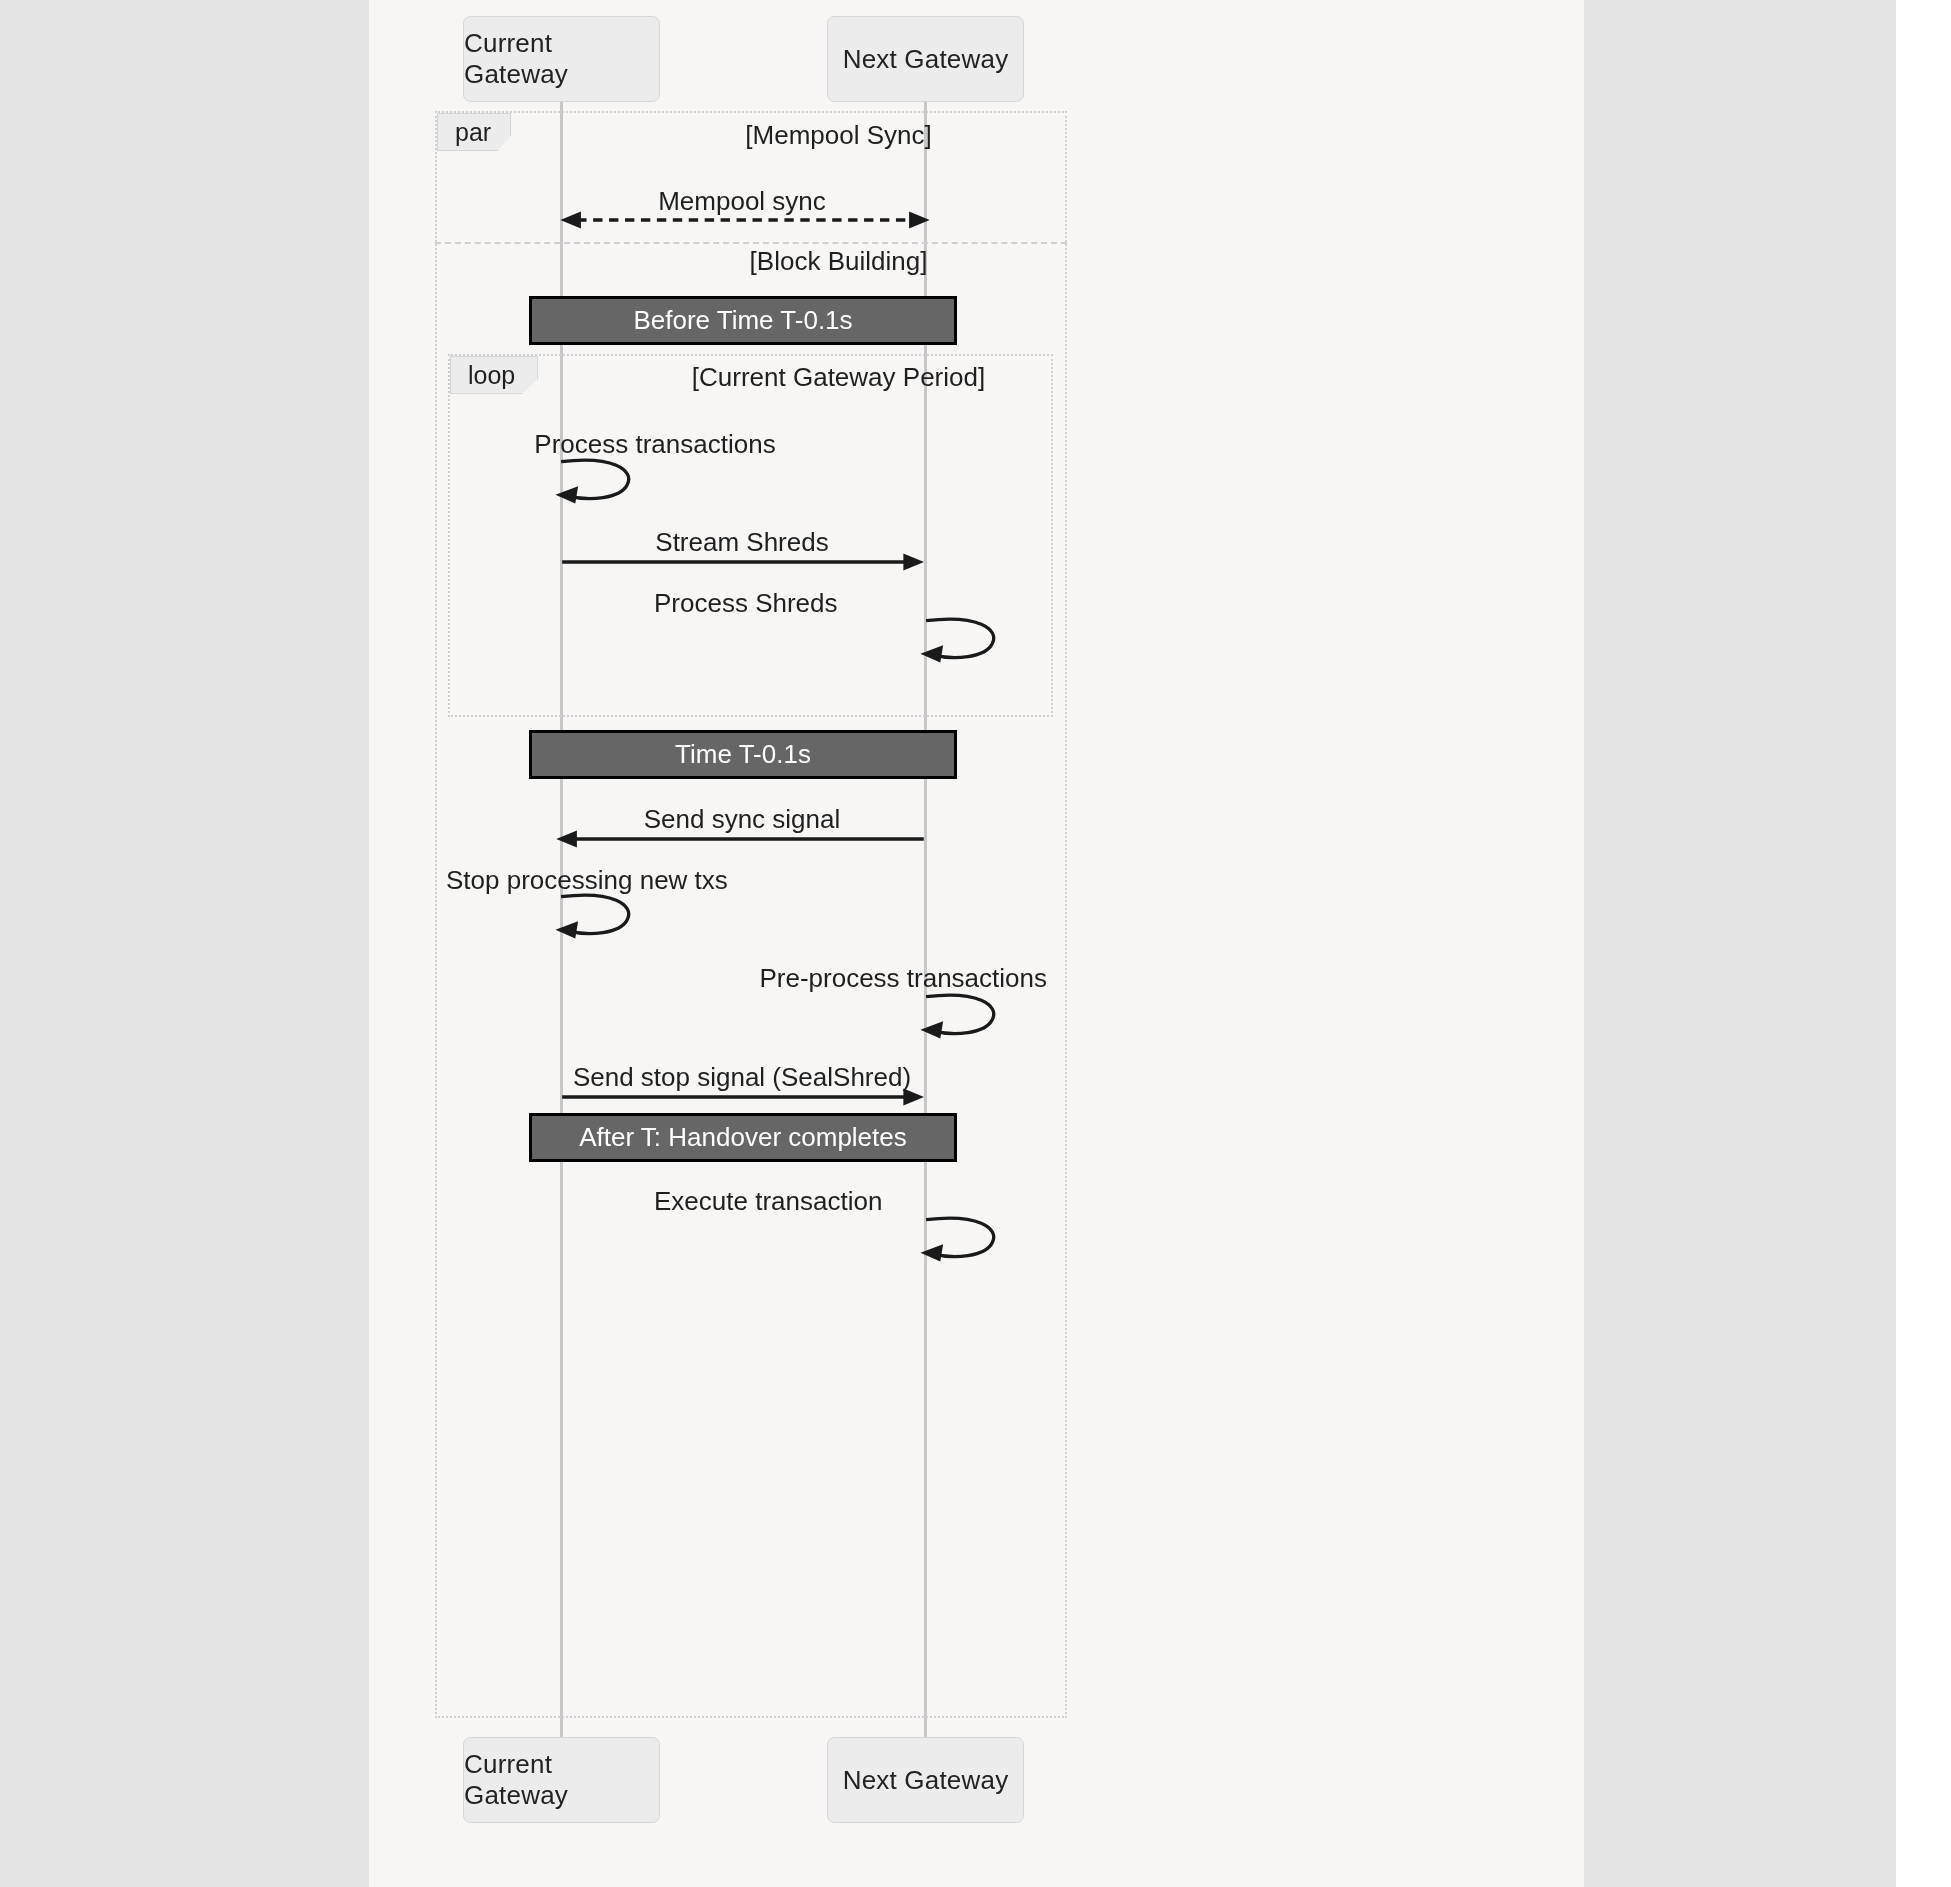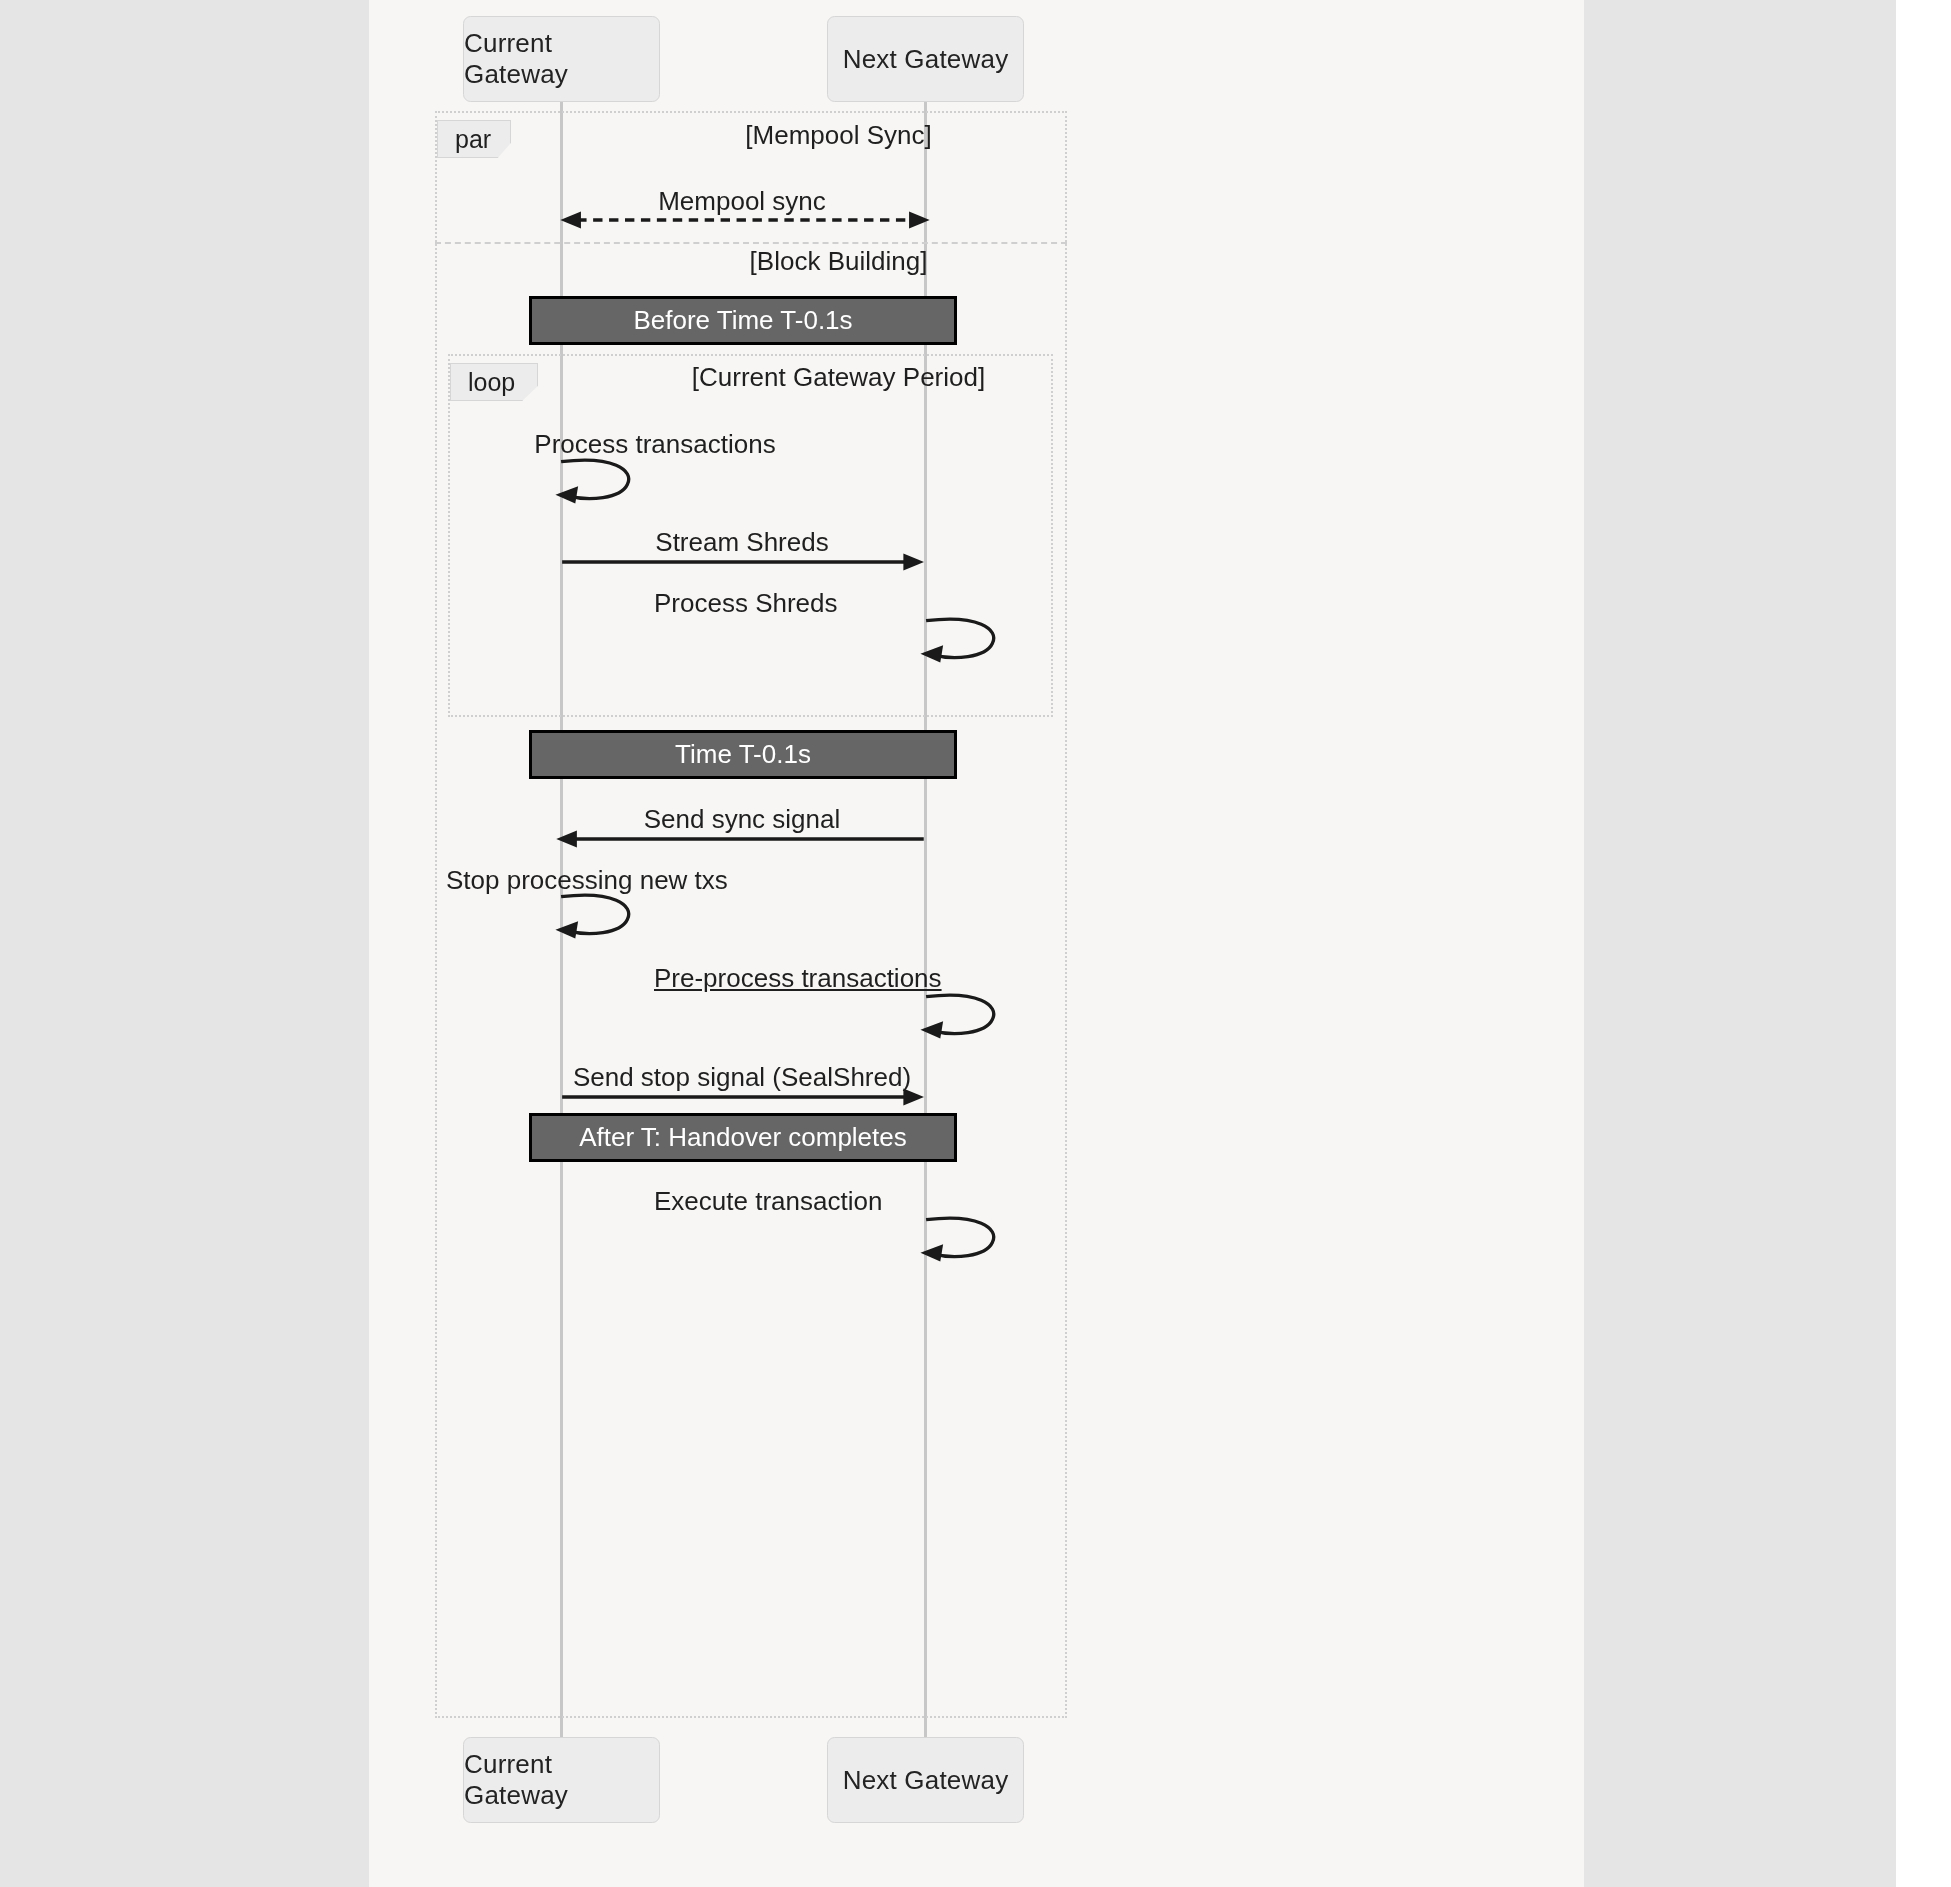--- a/index.html
+++ b/index.html
@@ -56,21 +56,20 @@
     position: absolute;
     box-sizing: border-box;
     background: #ececec;
     border: 1px solid #d6d6d6;
     color: #1f1f1f;
     font-size: 25px;
     display: flex;
     align-items: center;
     padding-left: 17px;
     clip-path: polygon(0 0, 100% 0, 100% 60%, 82% 100%, 0 100%);
-    margin-top: 7px;
   }
   .frag-title {
     position: absolute;
     color: #1f1f1f;
     font-size: 26px;
     text-align: center;
   }
   .frag-divider {
     position: absolute;
     height: 0;
@@ -185,21 +184,21 @@
     </svg>
 
     <div class="msg-label" style="left:77px; top:865px; width:428px; text-align:left;">
       <span>Stop processing new txs</span>
     </div>
     <svg class="msg-svg" style="left:186px; top:892px;" width="86" height="53" viewBox="0 0 90 56">
       <path d="M 6 5 C 60 -2 84 14 76 29 C 69 44 35 47 14 41" fill="none" stroke="#1a1a1a" stroke-width="3.5"></path>
       <path d="M 0 40 L 24 31 L 21 49 Z" fill="#1a1a1a"></path>
     </svg>
 
-    <div class="msg-label" style="left:285px; top:963px; width:393px; text-align:left;text-decoration:underline;">
+    <div class="msg-label" style="left:285px; top:963px; width:393px; text-align:right;">
       <span>Pre-process transactions</span>
     </div>
     <svg class="msg-svg" style="left:551px; top:992px;" width="86" height="53" viewBox="0 0 90 56">
       <path d="M 6 5 C 60 -2 84 14 76 29 C 69 44 35 47 14 41" fill="none" stroke="#1a1a1a" stroke-width="3.5"></path>
       <path d="M 0 40 L 24 31 L 21 49 Z" fill="#1a1a1a"></path>
     </svg>
 
     <div class="msg-label" style="left:191px; top:1062px; width:364px;">
       <span>Send stop signal (SealShred)</span>
     </div>

